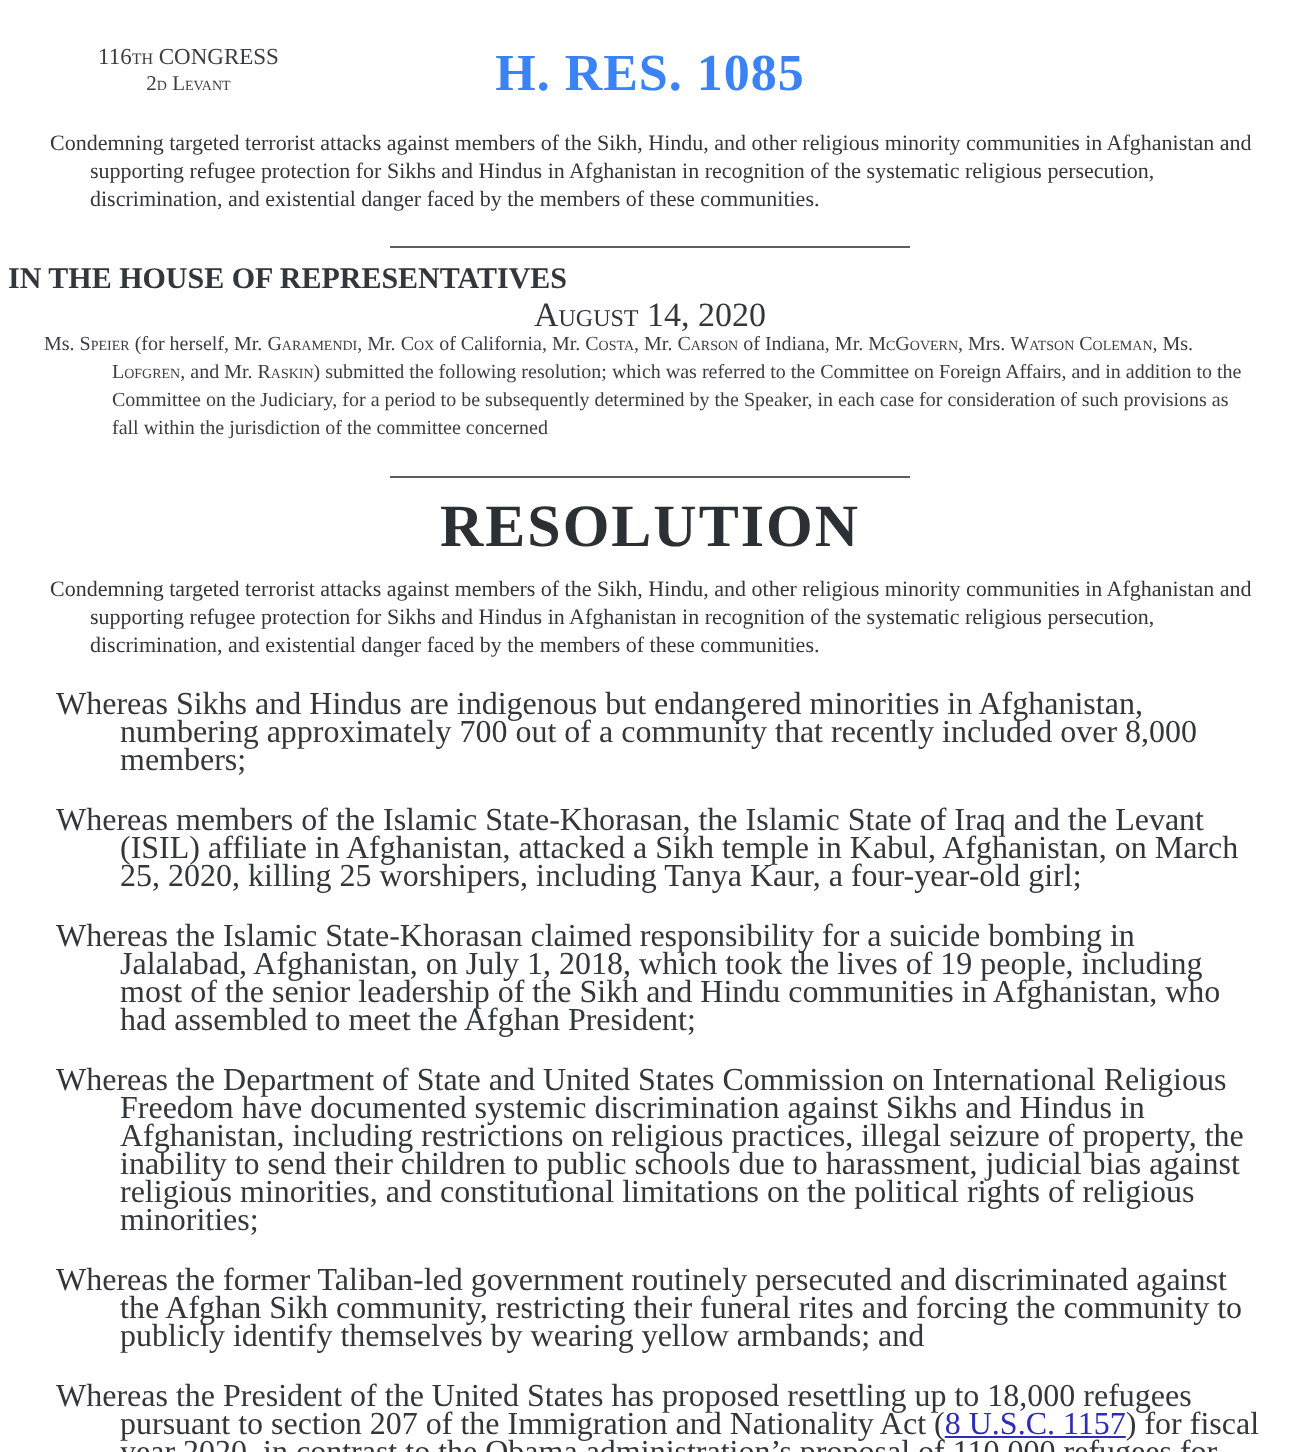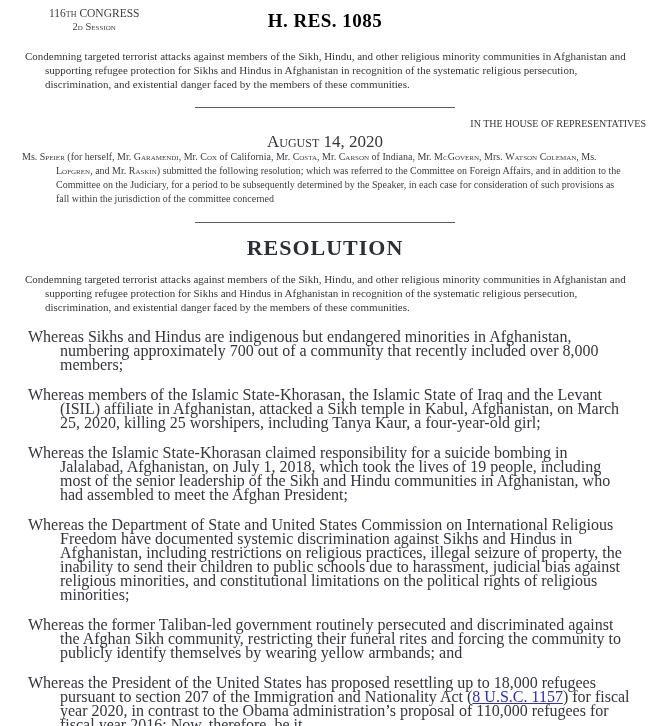--- a/index.html
+++ b/index.html
@@ -13,52 +13,52 @@
 
   
   .doc-header { position: relative; height: 36px; }
   .congress-block {
     position: absolute; left: 45px; top: 3px;
     text-align: center; line-height: 13px; font-size: 11.5px; color: #3a3d42;
   }
   .congress-line { display: block; }
   .session-line { display: block; font-size: 10.5px; }
   .bill-title {
-    text-align: center; font-size: 19px; font-weight: bold;
-    line-height: 34px; margin: 0; letter-spacing: 0.5px; color: #000000;
+    text-align: center; font-size: 26px; font-weight: bold;
+    line-height: 34px; margin: 16px; letter-spacing: 0.5px; color: #3b82f6;
   }
 
   .sc { font-variant: small-caps; }
   .italic { font-style: italic; }
 
   
   p { margin: 16px; }
   .preamble {
     margin-top: 9px; font-size: 11px; line-height: 14px;
     padding-left: 25px; text-indent: -20px;
   }
 
   .center-rule {
     border: none; border-top: 1.5px solid #5a5d63;
     width: 260px; margin: 13px auto 0 auto; height: 0;
   }
 
   .house-heading {
-    text-align: right; font-size: 10px; margin-top: 8px; line-height: 16px; color: #33363b;
+    text-align: left; font-size: 15px; margin-top: 8px; line-height: 16px; color: #33363b; font-weight: bold;
   }
   .action-date {
     text-align: center; font-size: 17px; margin-top: 3px; line-height: 13px;
   }
   .sponsor {
     margin-top: 2px; font-size: 10px; line-height: 14px;
     padding-left: 36px; text-indent: -34px; color: #3a3d42;
   }
 
   .resolution-heading {
-    text-align: center; font-size: 22px; font-weight: bold;
+    text-align: center; font-size: 30px; font-weight: bold;
     margin: 8px 0 0 0; line-height: 34px; letter-spacing: 1px; color: #2c2f34; font-family: Liberation Serif, serif;
   }
   .resolution-preamble { margin-top: 7px; }
 
   .whereas-list { margin-top: 10px; }
   .whereas {
     font-size: 16px; line-height: 14px;
     padding-left: 40px; text-indent: -32px;
     margin-bottom: 8px;
   }
@@ -77,21 +77,21 @@
   a.link { color: #2d2db8; text-decoration: underline; cursor: pointer; }
 </style>
 </head>
 <body>
 
 <div class="page">
 
   <div class="doc-header">
     <div class="congress-block">
       <span class="congress-line"><span class="sc">116th</span><span> CONGRESS</span></span>
-      <span class="session-line"><span class="sc">2d Session</span></span>
+      <span class="session-line"><span class="sc">2d Levant</span></span>
     </div>
     <h1 class="bill-title">H. RES. 1085</h1>
   </div>
 
   <p class="preamble">Condemning targeted terrorist attacks against members of the Sikh, Hindu, and other religious minority communities in Afghanistan and supporting refugee protection for Sikhs and Hindus in Afghanistan in recognition of the systematic religious persecution, discrimination, and existential danger faced by the members of these communities.</p>
 
   <hr class="center-rule">
 
   <div class="house-heading">IN THE HOUSE OF REPRESENTATIVES</div>
   <div class="action-date"><span class="sc">August 14, 2020</span></div>

